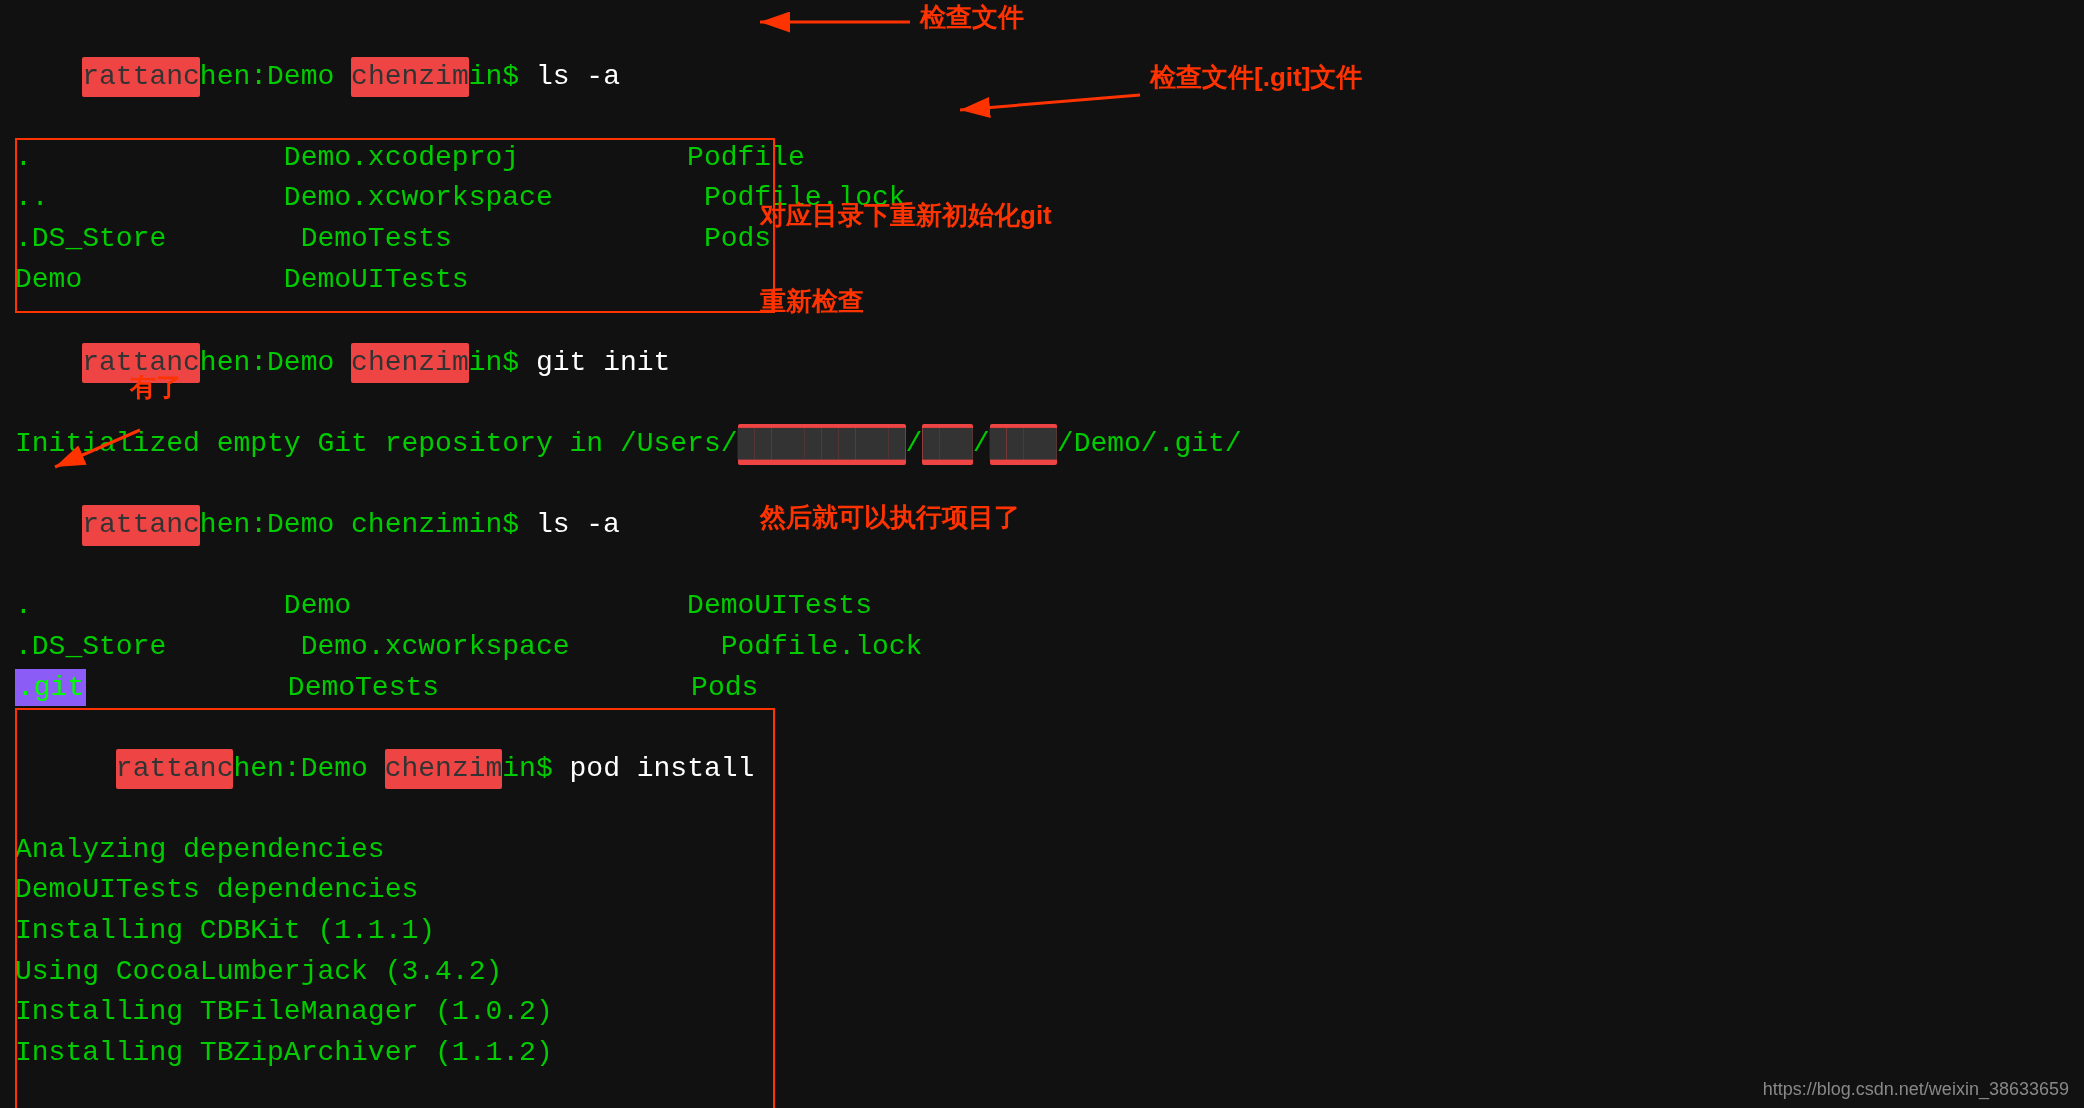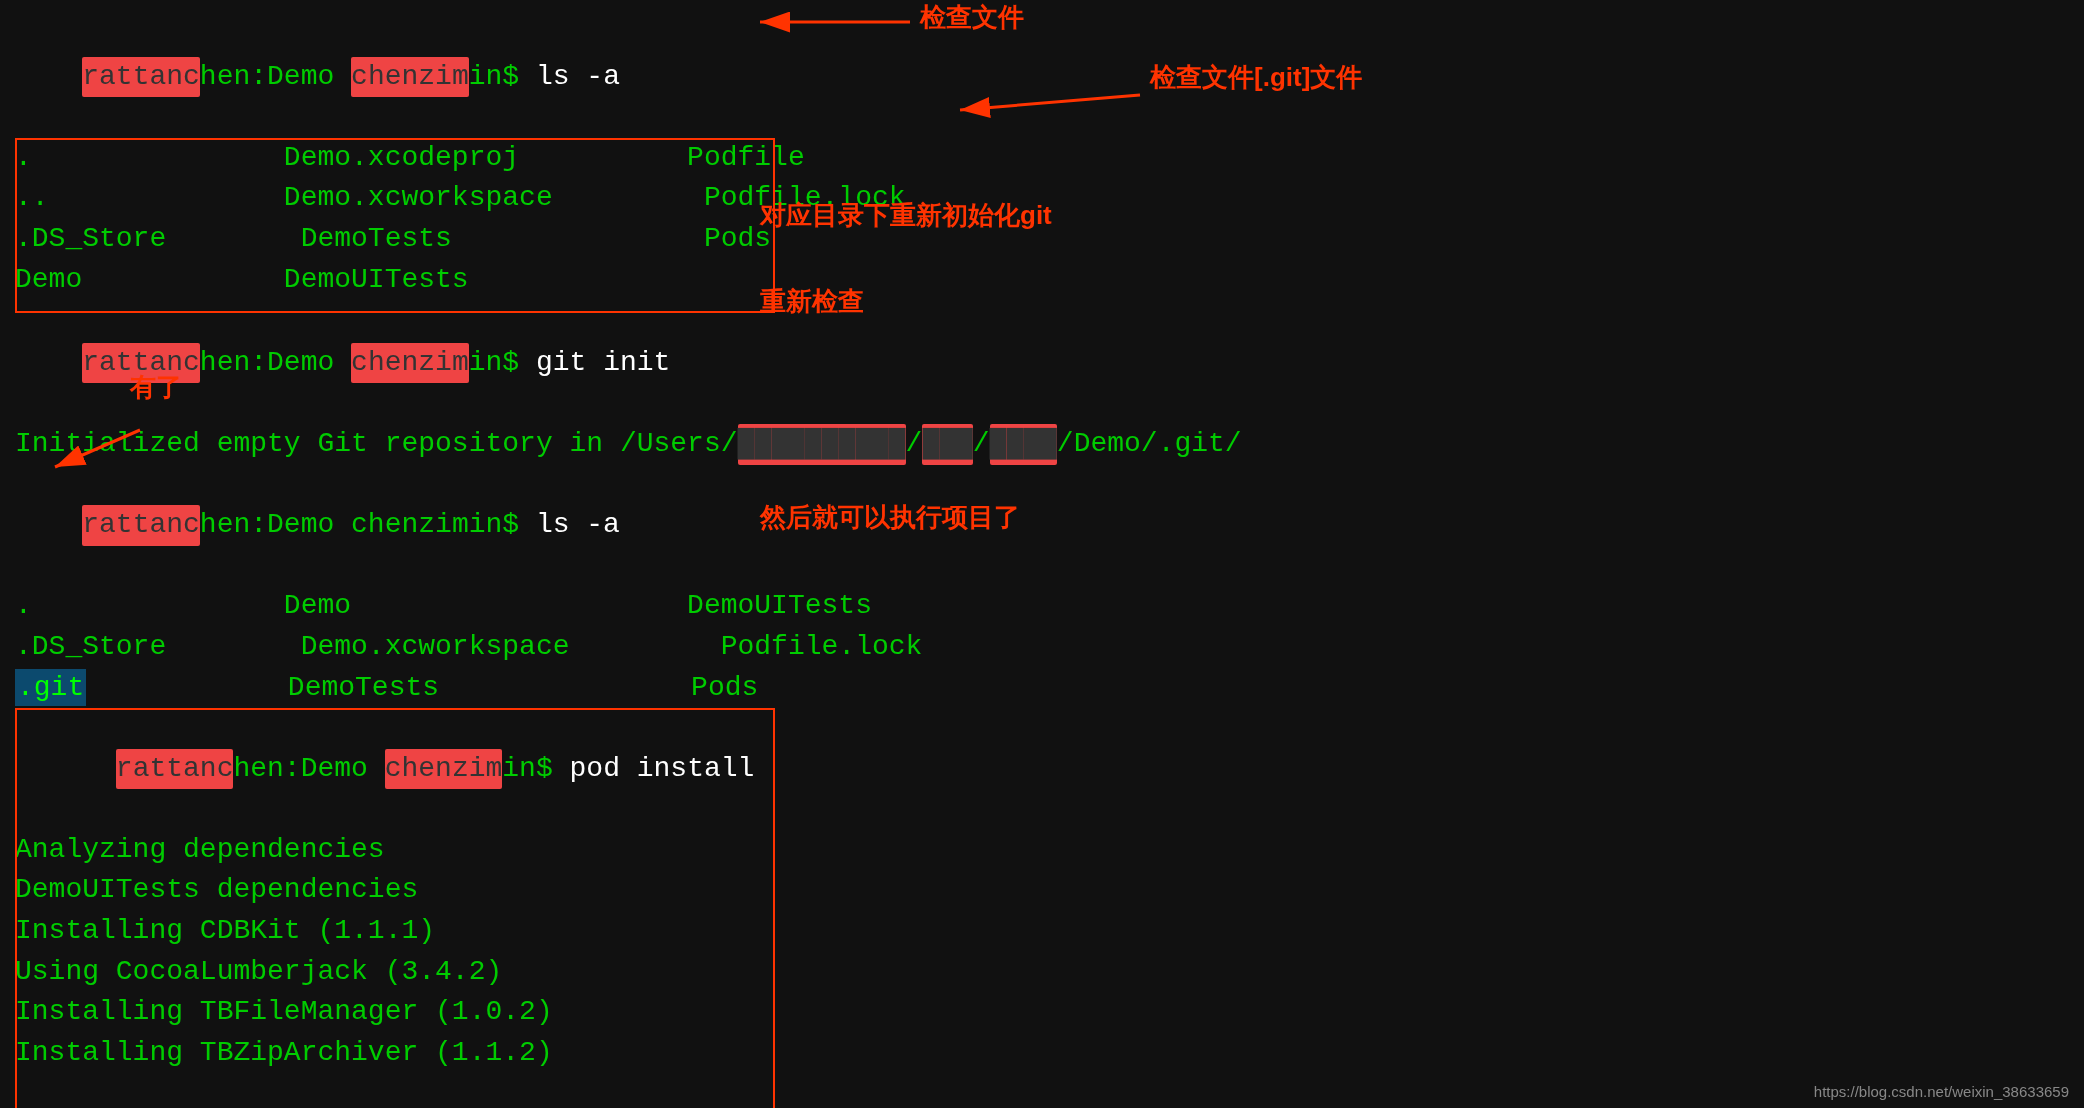--- a/index.html
+++ b/index.html
@@ -46,30 +46,30 @@
       font-weight: bold;
       pointer-events: none;
     }
     .redacted {
       background-color: #ef4444;
       color: #333;
       display: inline-block;
       border-radius: 2px;
     }
     .git-highlight {
-      background-color: #0c4a6e;
+      background-color: #8b5cf6;
       color: #00ff00;
       padding: 3px 2px;
     }
     .url-text {
       position: absolute;
       bottom: 8px;
       right: 15px;
       color: #888;
-      font-size: 15px;
+      font-size: 18px;
       font-family: Arial, sans-serif;
     }
     svg.arrows {
       position: absolute;
       top: 0;
       left: 0;
       width: 100%;
       height: 100%;
       pointer-events: none;
     }

